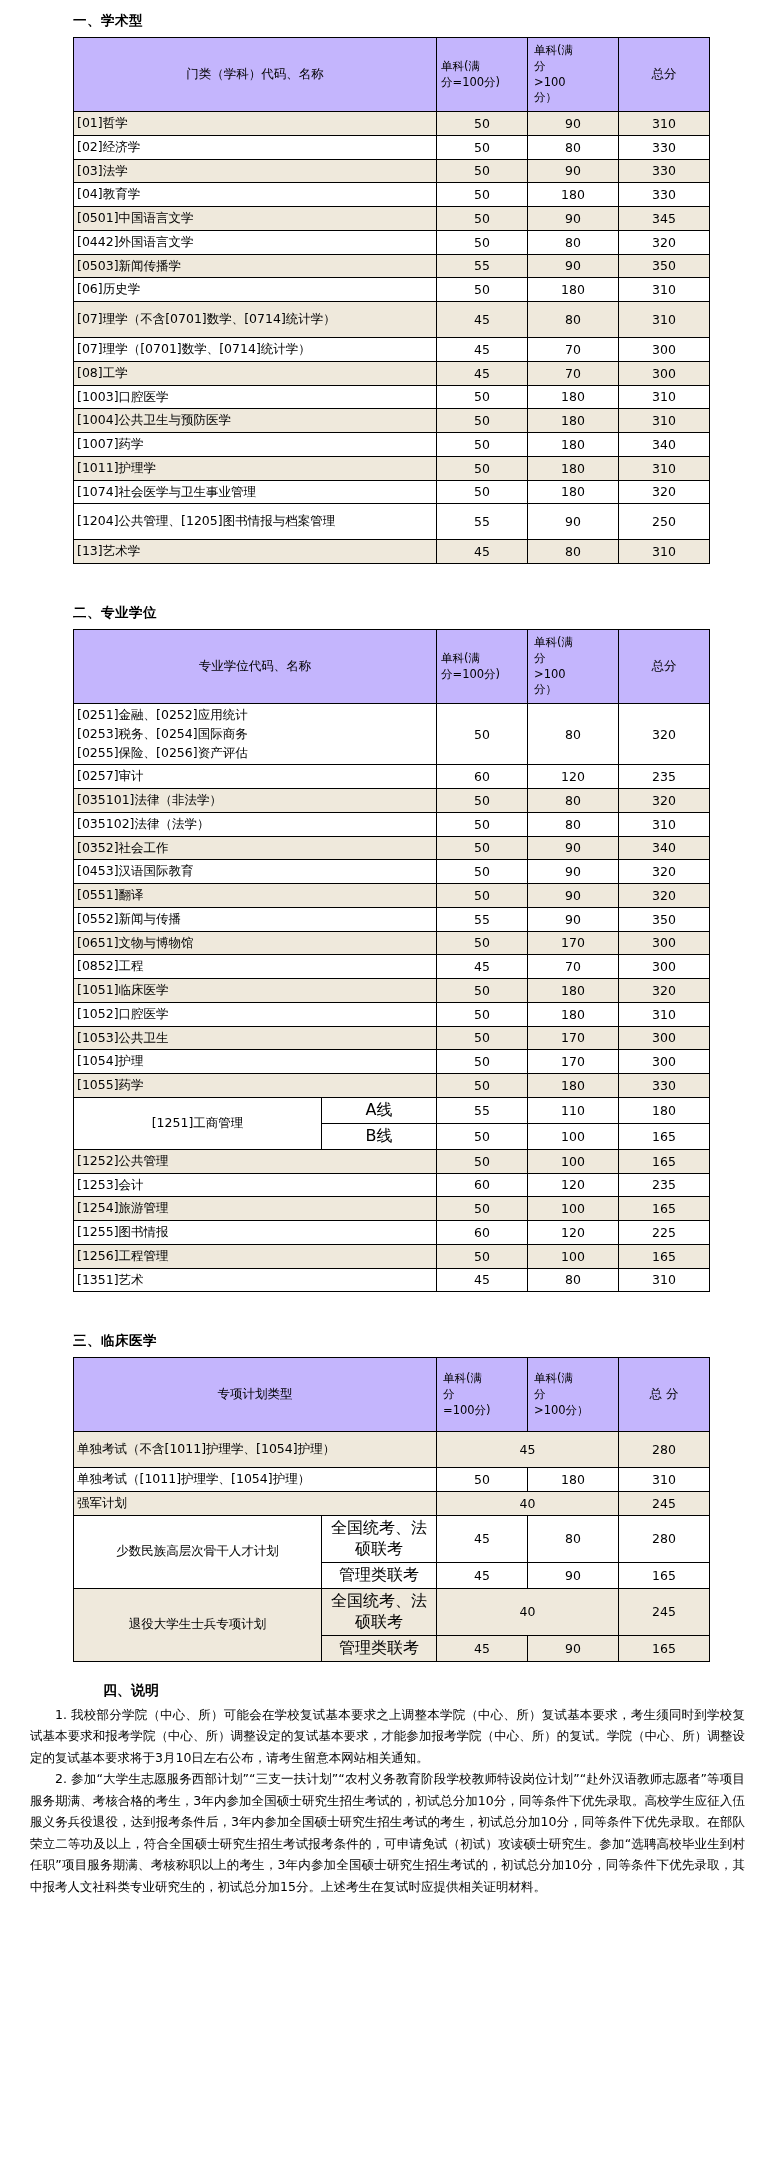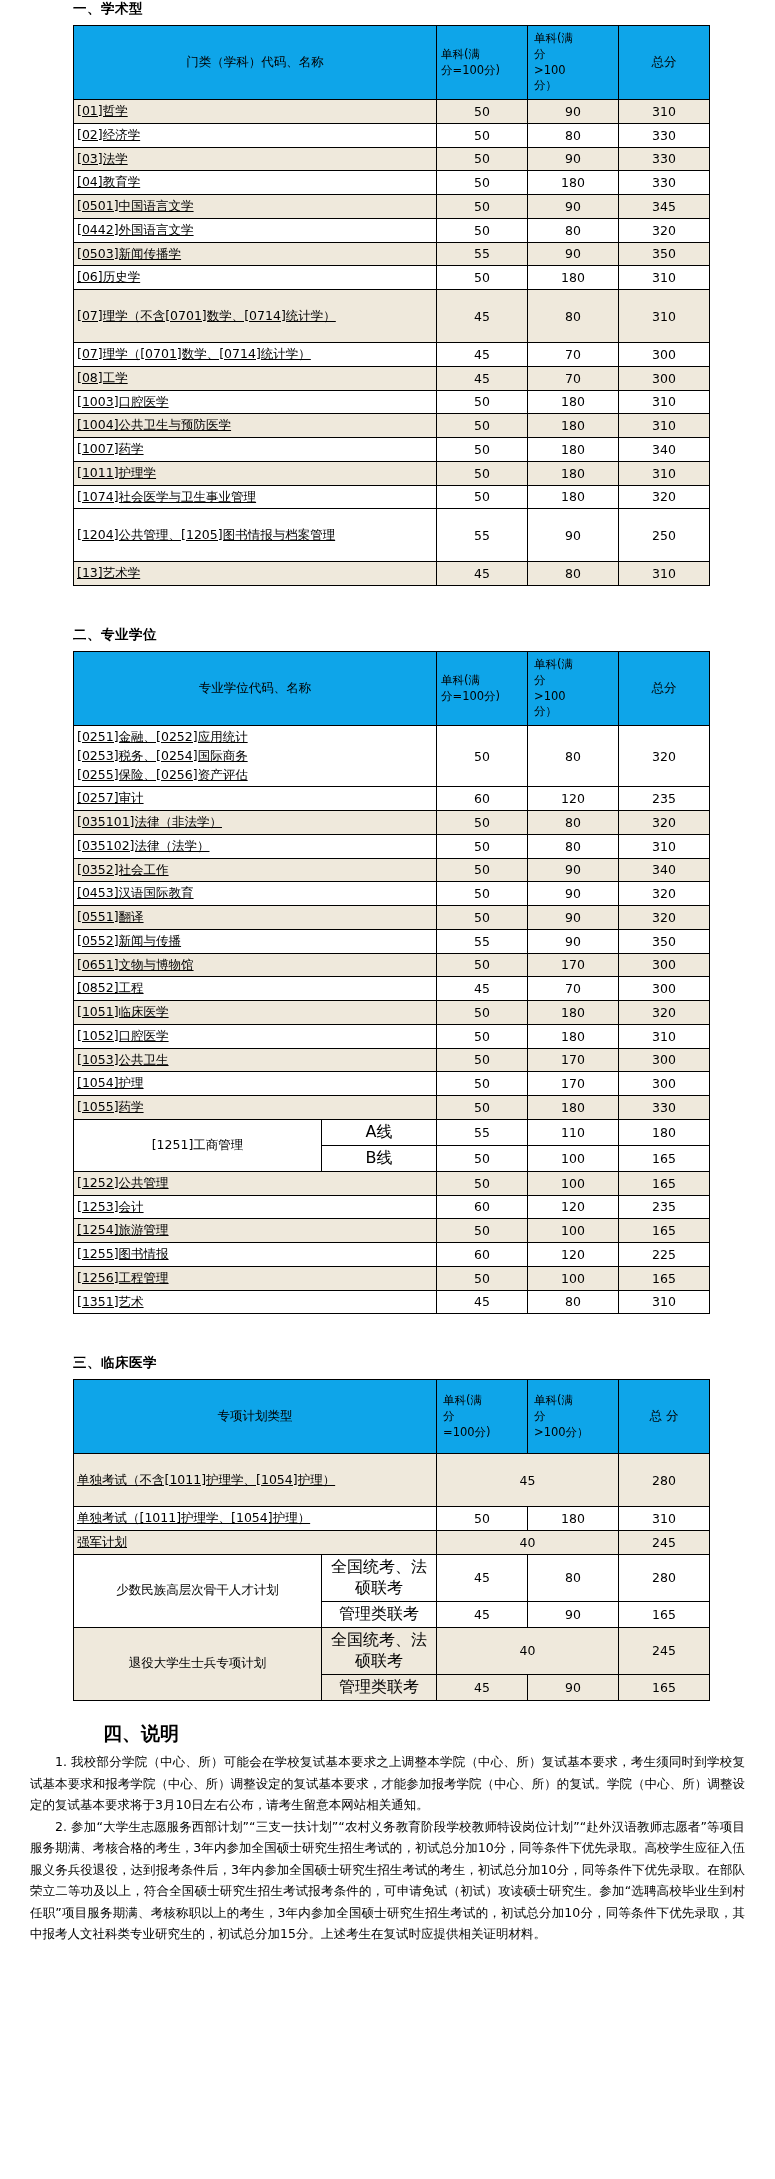--- a/index.html
+++ b/index.html
@@ -14,68 +14,67 @@
     font-size: 12px;
   }
   .page { width: 775px; padding: 0; position: relative; }
 
   .section-title {
     font-size: 13.5px;
     font-weight: bold;
     margin: 14px 0 7px 73px;
     letter-spacing: 0.5px;
   }
-  .section-title.first { margin-top: 0; }
+  .section-title.first { margin-top: 12px; }
 
   table.score {
     border-collapse: collapse;
     margin: 0 0 0 73px;
     width: 636px;
     table-layout: fixed;
     font-size: 12px;
   }
   table.score td, table.score th {
     border: 1px solid #000000;
     padding: 2px 3px;
     vertical-align: middle;
     font-weight: normal;
   }
   .hdr td {
     text-align: center;
     font-weight: bold;
     font-size: 12.5px;
     line-height: 1.35;
     height: 74px;
-    background: #0ea5e9;
+    background: #c4b5fd;
     margin-top: 12px;
   }
   .hdr td.sub {
     font-size: 11.5px;
     text-align: left;
     padding-left: 4px;
   }
   .hdr td.sub2 {
     font-size: 11.5px;
     text-align: left;
     padding-left: 6px;
   }
   td.name {
     text-align: left;
     padding-left: 14px;
     font-size: 12.5px;
     line-height: 1.5;
-    text-decoration: underline;
   }
   td.num {
     text-align: center;
     font-size: 12.5px;
   }
   tr.alt td { background: #efe9dc; }
   tr.row td { height: 21px; }
-  tr.row2 td { height: 53px; }
+  tr.row2 td { height: 36px; }
 
   td.sublabel {
     text-align: center;
     font-size: 16px;
   }
   td.mergename {
     text-align: center;
     padding-left: 14px;
     font-size: 12.5px;
   }
@@ -91,21 +90,21 @@
   .notes {
     margin: 16px 0 0 0;
     padding: 0 30px 18px 30px;
     font-size: 12.5px;
     line-height: 1.72;
     text-align: justify;
   }
   .notes .note-head {
     font-weight: bold;
     margin: 6px 0 2px 73px;
-    font-size: 19px;
+    font-size: 14px;
   }
   .notes p {
     margin: 0;
     text-indent: 2em;
   }
   .spacer-lg { height: 26px; }
 </style>
 </head>
 <body>
 

